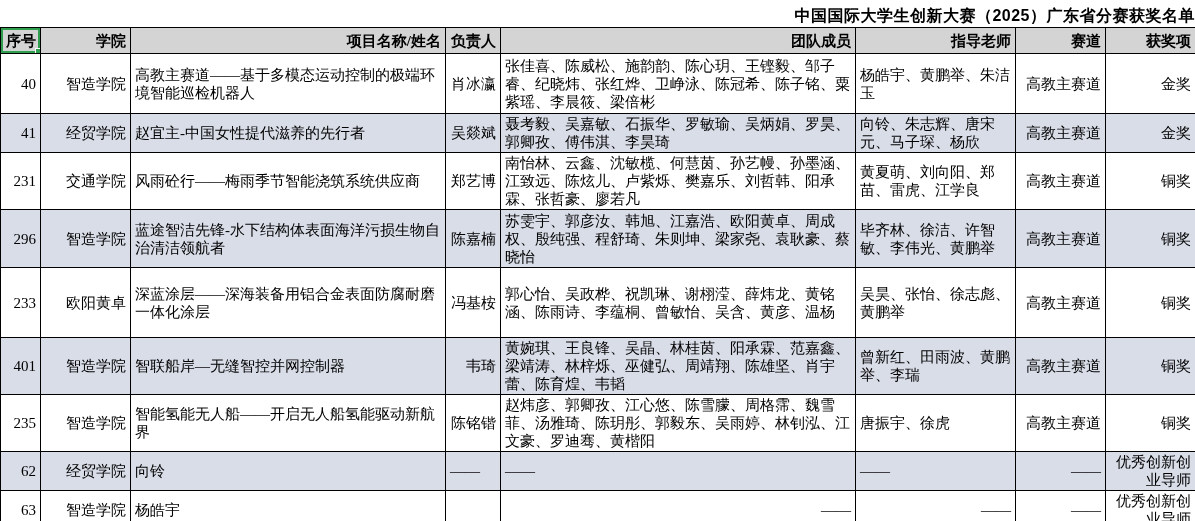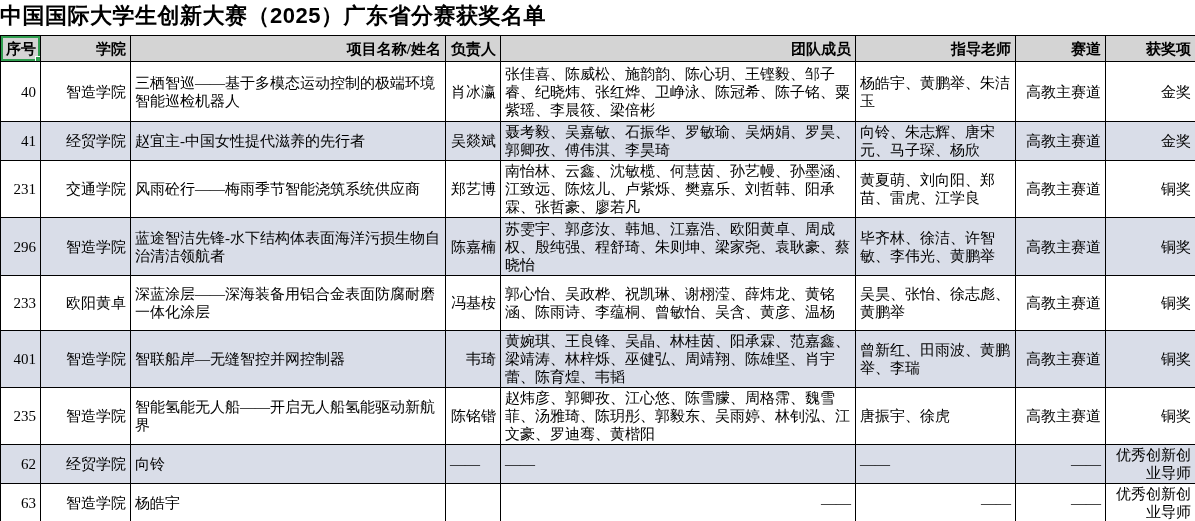--- a/index.html
+++ b/index.html
@@ -5,26 +5,26 @@
   html,body{margin:0;padding:0;background:#ffffff;}
   .page{
     position:relative;
     width:1195px;height:521px;
     background:#ffffff;
     font-family:"Liberation Serif", serif;
     color:#000;
     overflow:hidden;
   }
   .title{
-    height:35px;
+    height:27px;
     line-height:32px;
-    text-align:left;
+    text-align:right;
     font-family:"Liberation Sans", sans-serif;
     font-weight:bold;
-    font-size:22px;
+    font-size:16px;
     letter-spacing:0.5px;
   }
   table.awards{
     border-collapse:collapse;
     table-layout:fixed;
     width:1195px;
   }
   table.awards th, table.awards td{
     border:1px solid #000;
     padding:1px 4px;
@@ -80,21 +80,21 @@
           <th>团队成员</th>
           <th>指导老师</th>
           <th>赛道</th>
           <th>获奖项</th>
         </tr>
     </thead>
     <tbody id="body-rows">
         <tr style="height: 60px;">
           <td class="al-center">40</td>
           <td class="al-center">智造学院</td>
-          <td class="al-left">三栖智巡——基于多模态运动控制的极端环境智能巡检机器人</td>
+          <td class="al-left">高教主赛道——基于多模态运动控制的极端环境智能巡检机器人</td>
           <td class="al-center">肖冰瀛</td>
           <td class="al-left">张佳喜、陈威松、施韵韵、陈心玥、王铿毅、邹子睿、纪晓炜、张红烨、卫峥泳、陈冠希、陈子铭、粟紫瑶、李晨筱、梁倍彬</td>
           <td class="al-left">杨皓宇、黄鹏举、朱洁玉</td>
           <td class="al-center">高教主赛道</td>
           <td class="al-center">金奖</td>
         </tr>
         <tr class="stripe" style="height: 32px; margin-left: 36px;">
           <td class="al-center">41</td>
           <td class="al-center">经贸学院</td>
           <td class="al-left">赵宜主-中国女性提代滋养的先行者</td>
@@ -117,21 +117,21 @@
         <tr class="stripe" style="height: 58px;">
           <td class="al-center">296</td>
           <td class="al-center">智造学院</td>
           <td class="al-left">蓝途智洁先锋-水下结构体表面海洋污损生物自治清洁领航者</td>
           <td class="al-center">陈嘉楠</td>
           <td class="al-left">苏雯宇、郭彦汝、韩旭、江嘉浩、欧阳黄卓、周成权、殷纯强、程舒琦、朱则坤、梁家尧、袁耿豪、蔡晓怡</td>
           <td class="al-left">毕齐林、徐洁、许智敏、李伟光、黄鹏举</td>
           <td class="al-center">高教主赛道</td>
           <td class="al-center">铜奖</td>
         </tr>
-        <tr style="height: 55px;">
+        <tr style="height: 70px;">
           <td class="al-center">233</td>
           <td class="al-center">欧阳黄卓</td>
           <td class="al-left">深蓝涂层——深海装备用铝合金表面防腐耐磨一体化涂层</td>
           <td class="al-center">冯基桉</td>
           <td class="al-left">郭心怡、吴政桦、祝凯琳、谢栩滢、薛炜龙、黄铭涵、陈雨诗、李蕴桐、曾敏怡、吴含、黄彦、温杨</td>
           <td class="al-left">吴昊、张怡、徐志彪、黄鹏举</td>
           <td class="al-center">高教主赛道</td>
           <td class="al-center">铜奖</td>
         </tr>
         <tr class="stripe" style="height: 56px;">

